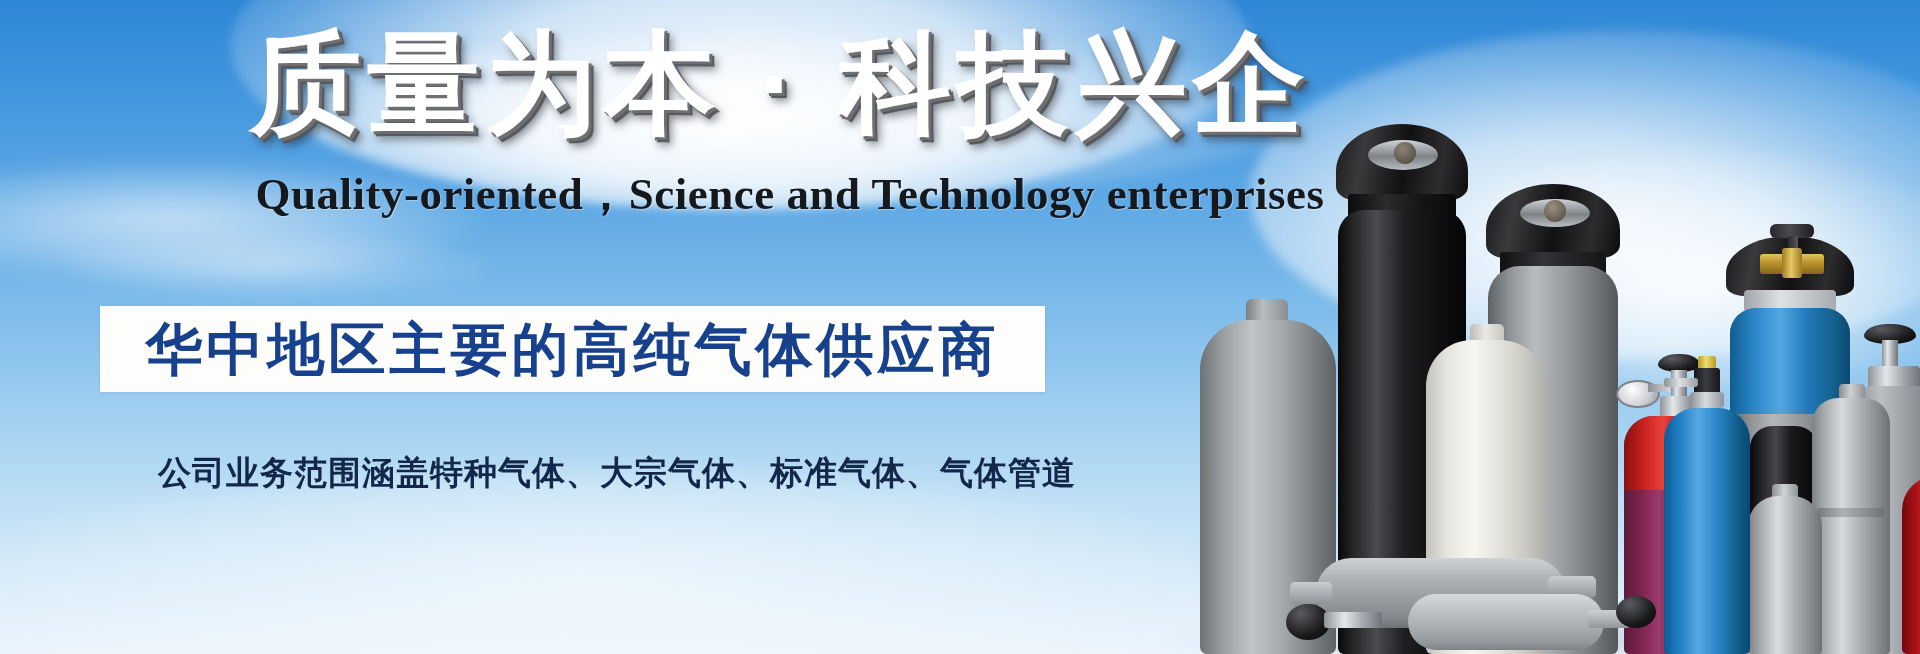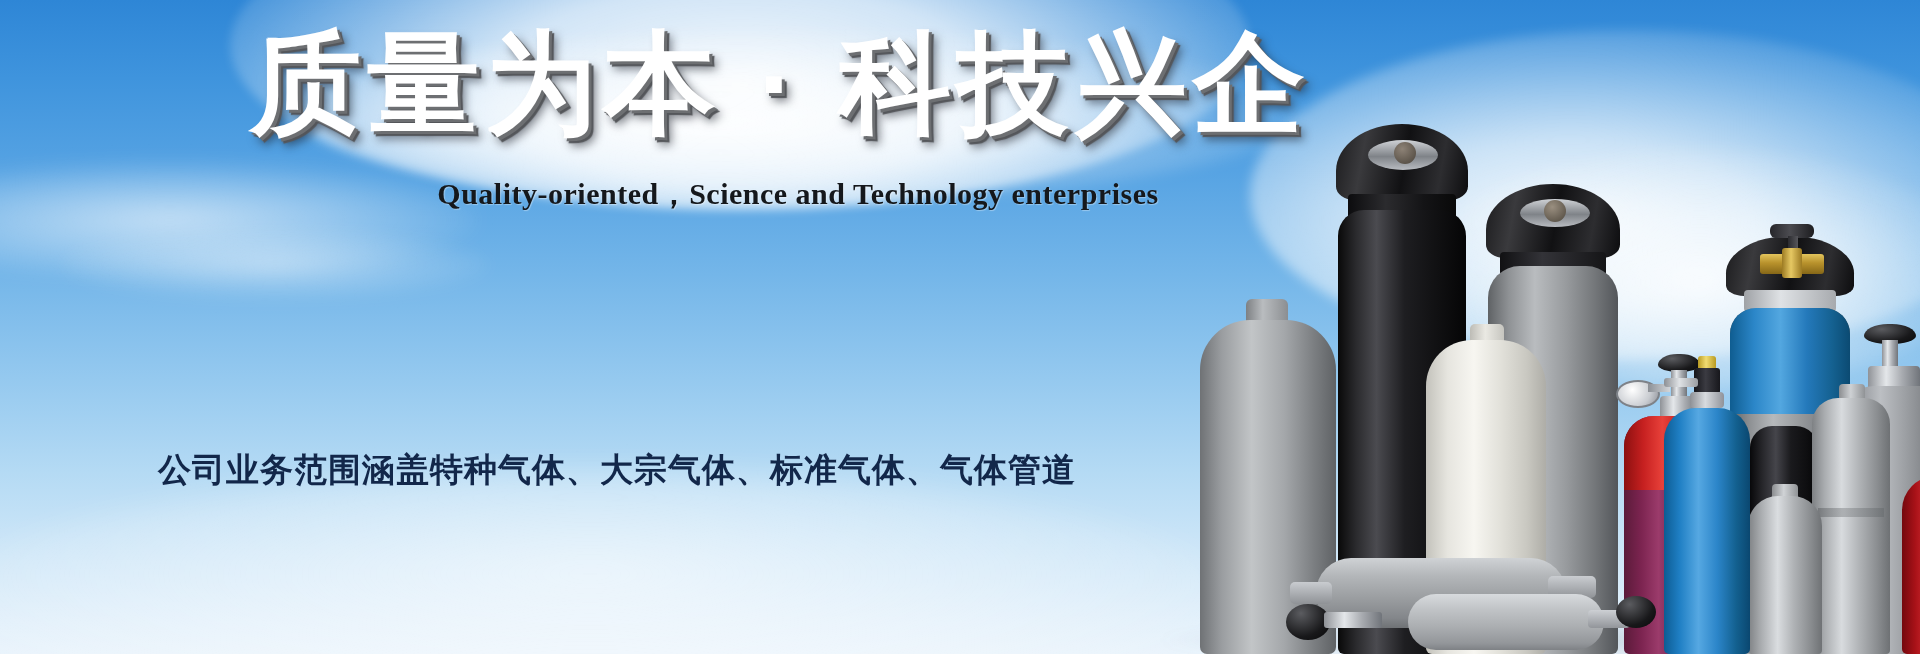--- a/index.html
+++ b/index.html
@@ -80,45 +80,45 @@
     text-align:center;
     font-family:"Liberation Sans","DejaVu Sans",sans-serif;
     font-weight:bold; font-size:112px; line-height:124px;
     color:#ffffff; letter-spacing:6px; white-space:nowrap;
     text-shadow:
       3px 3px 0 #6d6f72,
       5px 5px 1px #54565a,
       7px 8px 10px rgba(25,30,40,.55);
   }
   #subheadline{
-    position:absolute; left:8px; top:168px; width:1580px;
+    position:absolute; left:0; top:168px; width:1580px;
     text-align:center;
     font-family:"Liberation Serif","DejaVu Serif",serif;
-    font-weight:bold; font-size:30px; line-height:52px;
+    font-weight:bold; font-size:45px; line-height:52px;
     color:#15181c; letter-spacing:.5px; white-space:nowrap;
     text-shadow:1px 1px 1px rgba(255,255,255,.35);
   }
 
   
   #slogan-box{
     position:absolute; left:100px; top:306px; width:945px; height:86px;
     background:#fdfdfc;
     display:flex; align-items:center; justify-content:center;
     box-shadow:0 1px 3px rgba(0,40,80,.10);
   }
   #slogan-text{
     font-family:"Liberation Sans","DejaVu Sans",sans-serif;
     font-weight:bold; font-size:57px; line-height:60px;
     color:#17418c; letter-spacing:4px; white-space:nowrap;
   }
 
   
   #body-copy{
     position:absolute; left:96px; top:445px; width:960px;
-    font-family:Liberation Mono, monospace;
+    font-family:Liberation Sans, sans-serif;
     font-weight:bold; font-size:33px; line-height:56px;
     color:#12274a; letter-spacing:1px;
   }
   #body-copy .pline{ white-space:nowrap; }
   #body-copy .pline.first{ text-indent:62px; }
 
   
   #cylinders{ position:absolute; left:1140px; top:0; width:780px; height:654px; }
   .cyl{ position:absolute; bottom:0; }
   .body{ position:absolute; left:0; bottom:0; width:100%; }
@@ -165,20 +165,23 @@
   <div class="cloud" id="cloud-title-band"></div>
   <div class="cloud" id="cloud-right-big"></div>
   <div class="cloud" id="cloud-right-low"></div>
   <div class="cloud" id="cloud-left-wisp"></div>
   <div class="cloud" id="cloud-left-wisp2"></div>
   <div class="cloud" id="cloud-bottom-haze"></div>
 
   <div id="headline">质量为本 · 科技兴企</div>
   <div id="subheadline">Quality-oriented，Science and Technology enterprises</div>
 
+  <div id="slogan-box">
+    <span id="slogan-text">华中地区主要的高纯气体供应商</span>
+  </div>
 
   <div id="body-copy">
     <div class="pline first">公司业务范围涵盖特种气体、大宗气体、标准气体、气体管道</div>
   </div>
 
   <div id="cylinders">
     <div class="shadow-floor"></div>
 
     <div class="cyl" style="left:60px; width:136px; height:355px;">
       <div style="position:absolute;left:46px;top:0;width:42px;height:26px;border-radius:6px 6px 0 0;

